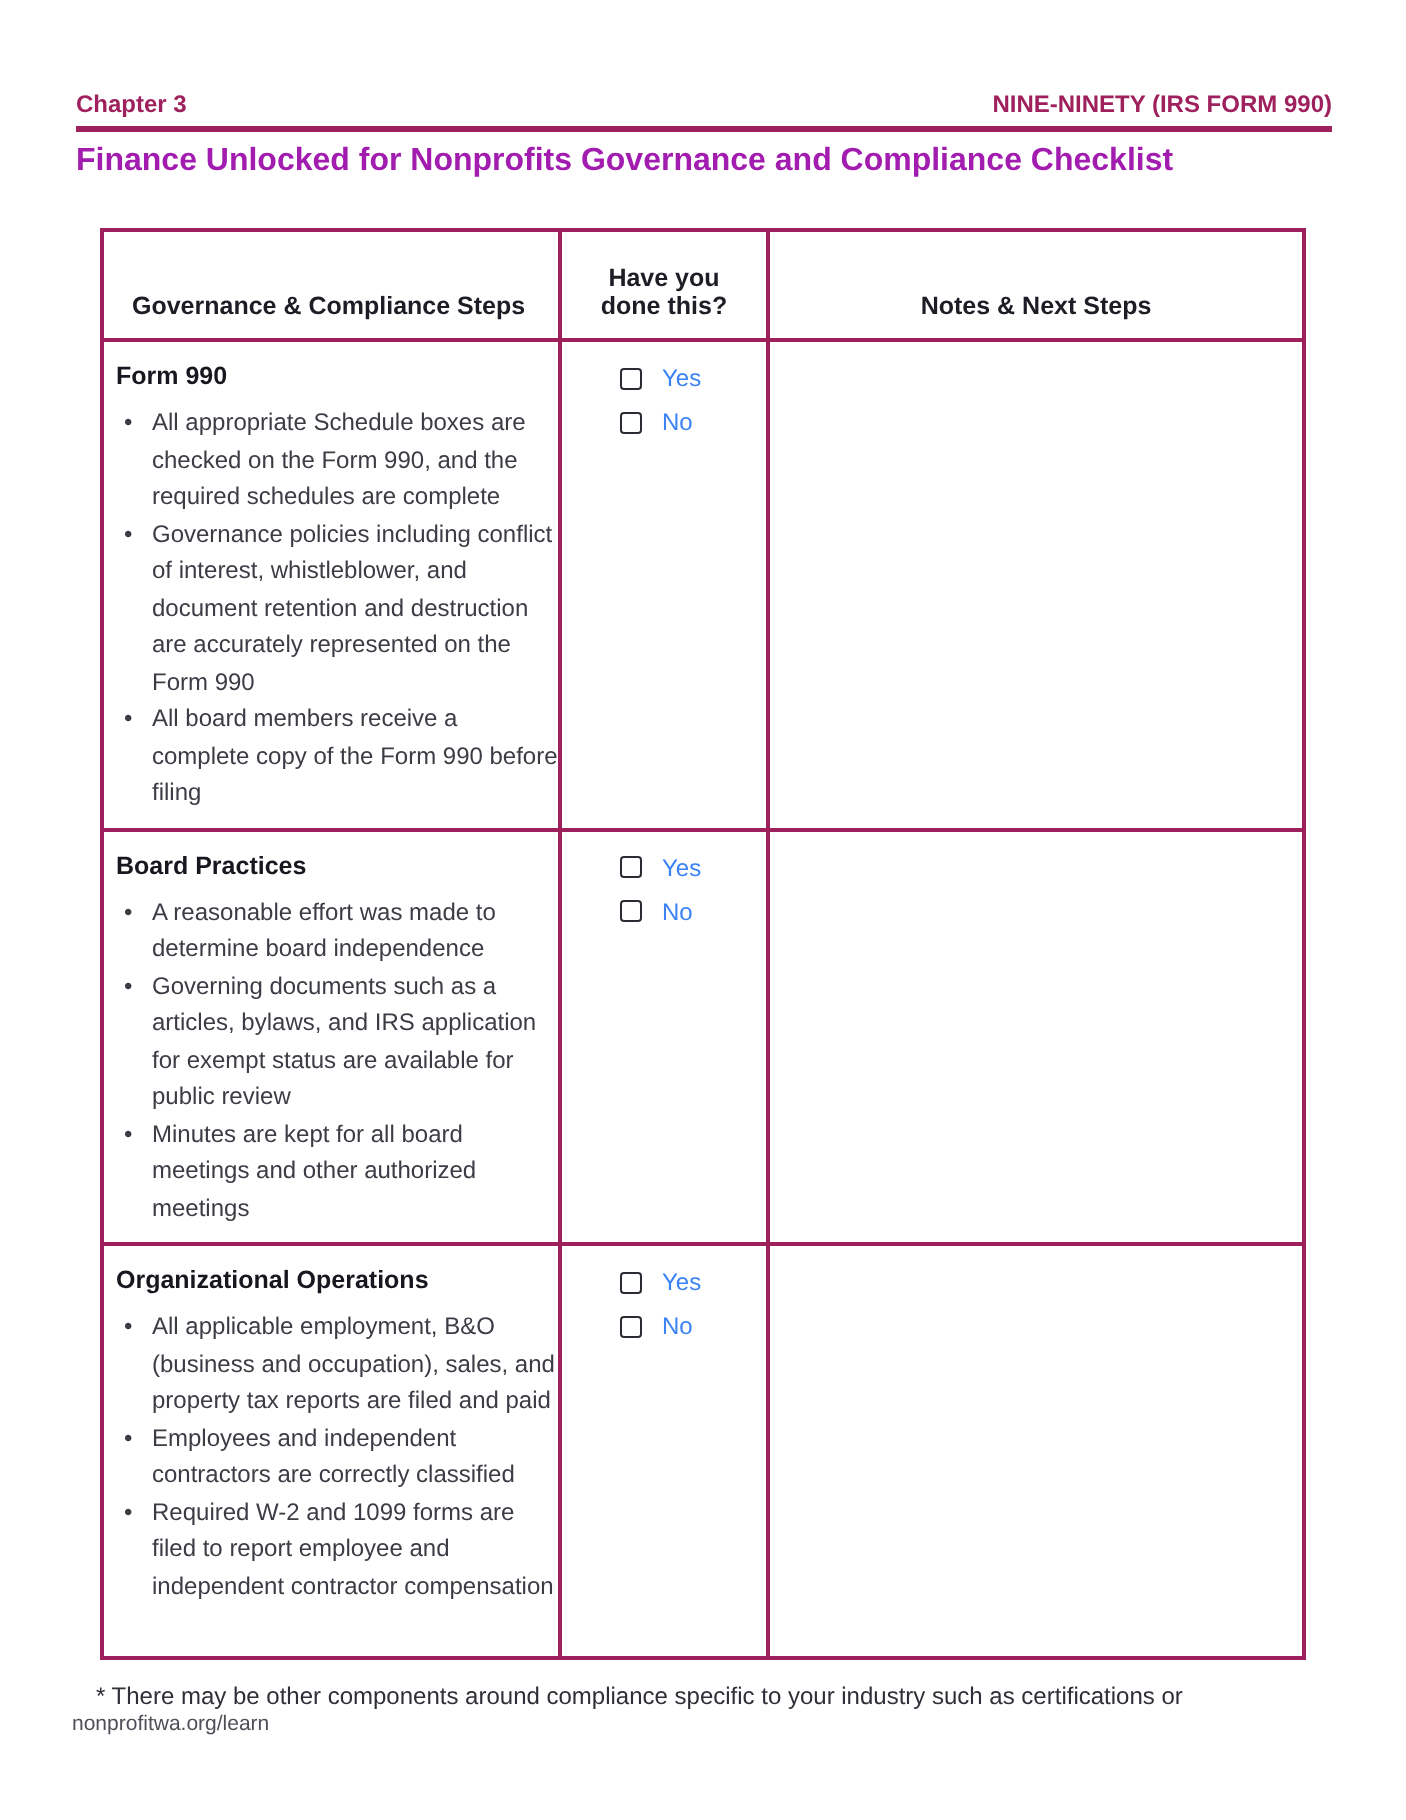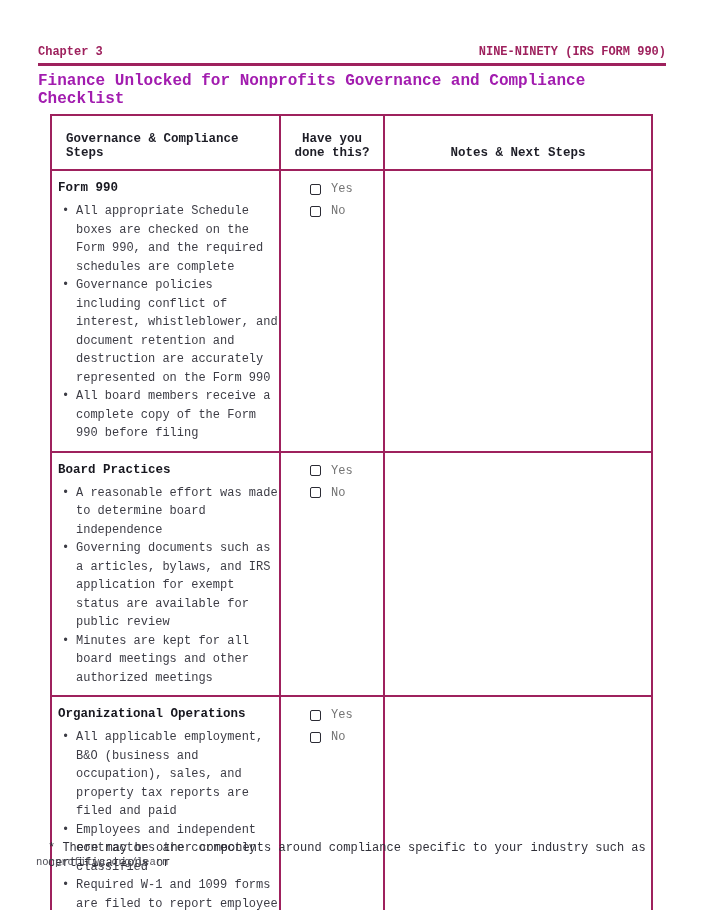--- a/index.html
+++ b/index.html
@@ -7,21 +7,21 @@
     --pink:#e8ccd6;
     --body-text:#3c3c45;
     --heading-text:#17171f;
     --muted:#4f4f58;
   }
   html,body{margin:0;padding:0;background:#ffffff;}
   .page{
     position:relative;
     width:703px;height:910px;
     background:#ffffff;
-    font-family:Liberation Mono, monospace;
+    font-family:Liberation Sans, sans-serif;
     overflow:hidden;
   }
   
   .topbar{
     position:absolute;left:38px;right:37px;top:45px;
     display:flex;justify-content:space-between;align-items:flex-end;
     padding-bottom:4px;border-bottom:3px solid var(--maroon);
     font-size:12px;font-weight:bold;color:var(--maroon);
   }
   
@@ -51,21 +51,21 @@
   }
   .th.c1{padding-left:14px;}
   .th.c2,.th.c3{justify-content:center;text-align:center;}
   
   .steps{padding:8px 0 8px 6px;font-size:12px;color:var(--body-text);}
   .row-title{font-weight:bold;font-size:12.5px;color:var(--heading-text);margin:2px 0 7px 0;}
   .bullet{display:flex;padding-left:4px;line-height:18.5px;}
   .bullet .dot{width:14px;flex:none;color:var(--body-text);}
   .bullet .btxt{flex:1;}
   
-  .check-cell{padding:11px 4px 0 29px;font-size:12px;color:#737373;}
+  .check-cell{padding:11px 4px 0 29px;font-size:12px;color:#3b82f6;}
   .opt{display:flex;align-items:center;margin-bottom:8px;}
   .box{
     width:9px;height:9px;flex:none;
     border:1.5px solid #2b2b34;border-radius:2px;
     margin-right:10px;background:#fff;
   }
   
   .footnote{
     position:absolute;left:48px;top:816px;width:618px;
     font-size:12px;line-height:15px;color:#2f2f38;margin-top:25px;
@@ -162,21 +162,21 @@
     <span class="btxt">All applicable employment, B&amp;O (business and occupation), sales, and property tax reports are filed and paid</span>
   </div>
 
   <div class="bullet">
     <span class="dot">•</span>
     <span class="btxt">Employees and independent contractors are correctly classified</span>
   </div>
 
   <div class="bullet">
     <span class="dot">•</span>
-    <span class="btxt">Required W-1 and 1099 forms are filed to report employee and independent contractor compensation</span>
+    <span class="btxt">Required W-2 and 1099 forms are filed to report employee and independent contractor compensation</span>
   </div>
 </div>
   </div>
   <div class="check-cell">
     <div class="opt">
       <span class="box"></span>
       <span>Yes</span>
     </div>
     <div class="opt">
       <span class="box"></span>

